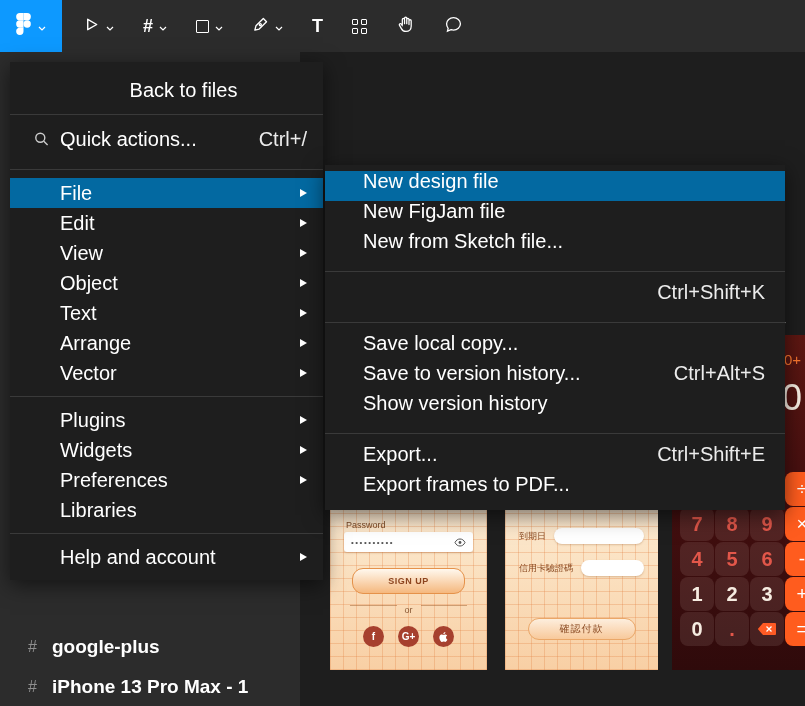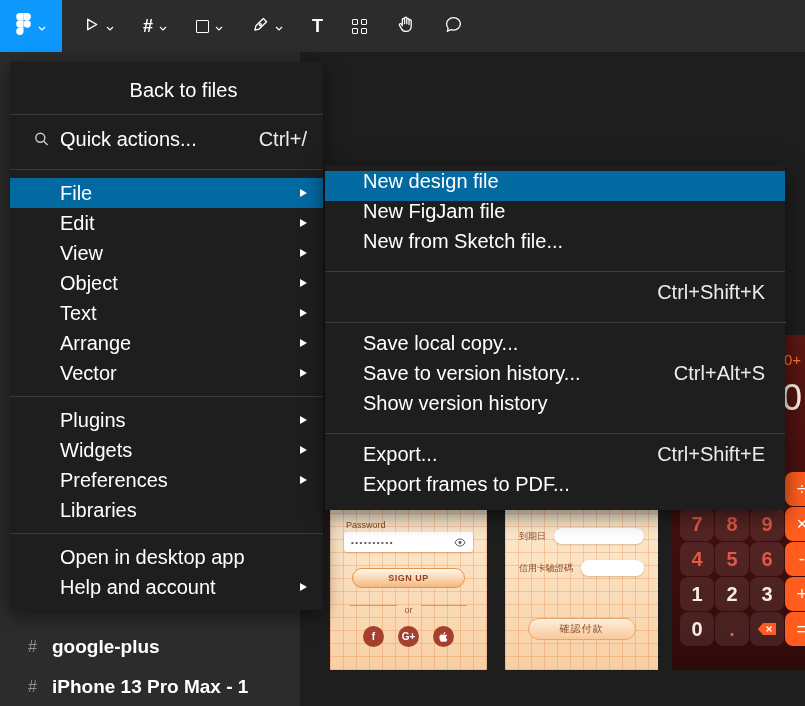--- a/index.html
+++ b/index.html
@@ -21,21 +21,21 @@
   .calc-frame    { left:672px; top:335px; width:133px; height:335px;
                    background:linear-gradient(180deg,#5d1712 0%,#481010 40%,#2f0a0b 100%); }
   .partial-frame-label { position:absolute; left:772px; top:314px; color:#9b9b9b; font-size:13px; z-index:1; }
 
   .login-frame > div { position:absolute; }
   .pw-label  { left:16px; top:100px; font-size:9px; color:#7c4a26; }
   .pw-input  { left:14px; right:14px; top:112px; height:20px; background:#fff; border-radius:3px;
                box-shadow:0 1px 2px rgba(150,90,40,.35); display:flex; align-items:center;
                justify-content:space-between; padding:0 7px; }
   .pw-dots   { font-size:8px; letter-spacing:1.5px; color:#555; }
-  .signup-btn{ left:22px; right:22px; top:148px; height:20px; border-radius:11px;
+  .signup-btn{ left:22px; right:22px; top:148px; height:26px; border-radius:11px;
                border:1px solid #e5924a; background:linear-gradient(180deg,#fff8ee,#f5b87e);
                color:#8d451f; font-size:9px; font-weight:bold; letter-spacing:.5px;
                display:flex; align-items:center; justify-content:center; }
   .or-row    { left:20px; right:20px; top:185px; display:flex; align-items:flex-start; gap:8px;
                color:#8a5a36; font-size:9px; }
   .or-row .line { flex:1; height:1px; background:rgba(160,95,45,.5); }
   .socials   { left:0; right:0; top:206px; display:flex; justify-content:center; gap:14px; }
   .soc { width:21px; height:21px; border-radius:50%; background:#a6402e; color:#fff;
          font-size:10px; font-weight:bold; display:flex; align-items:center; justify-content:center; }
 
@@ -333,23 +333,20 @@
     </div>
     <div class="menu-item">
       <span>Preferences</span>
       <span class="mi-arrow"></span>
     </div>
     <div class="menu-item">
       <span>Libraries</span>
     </div>
     <div class="menu-divider"></div>
     <div class="menu-item">
-      <span>Open in desktop app</span>
-    </div>
-    <div class="menu-item">
       <span>Help and account</span>
       <span class="mi-arrow"></span>
     </div>
   </nav>
 
   <nav class="submenu">
     <div class="menu-item active">
       <span>New design file</span>
     </div>
     <div class="menu-item">

